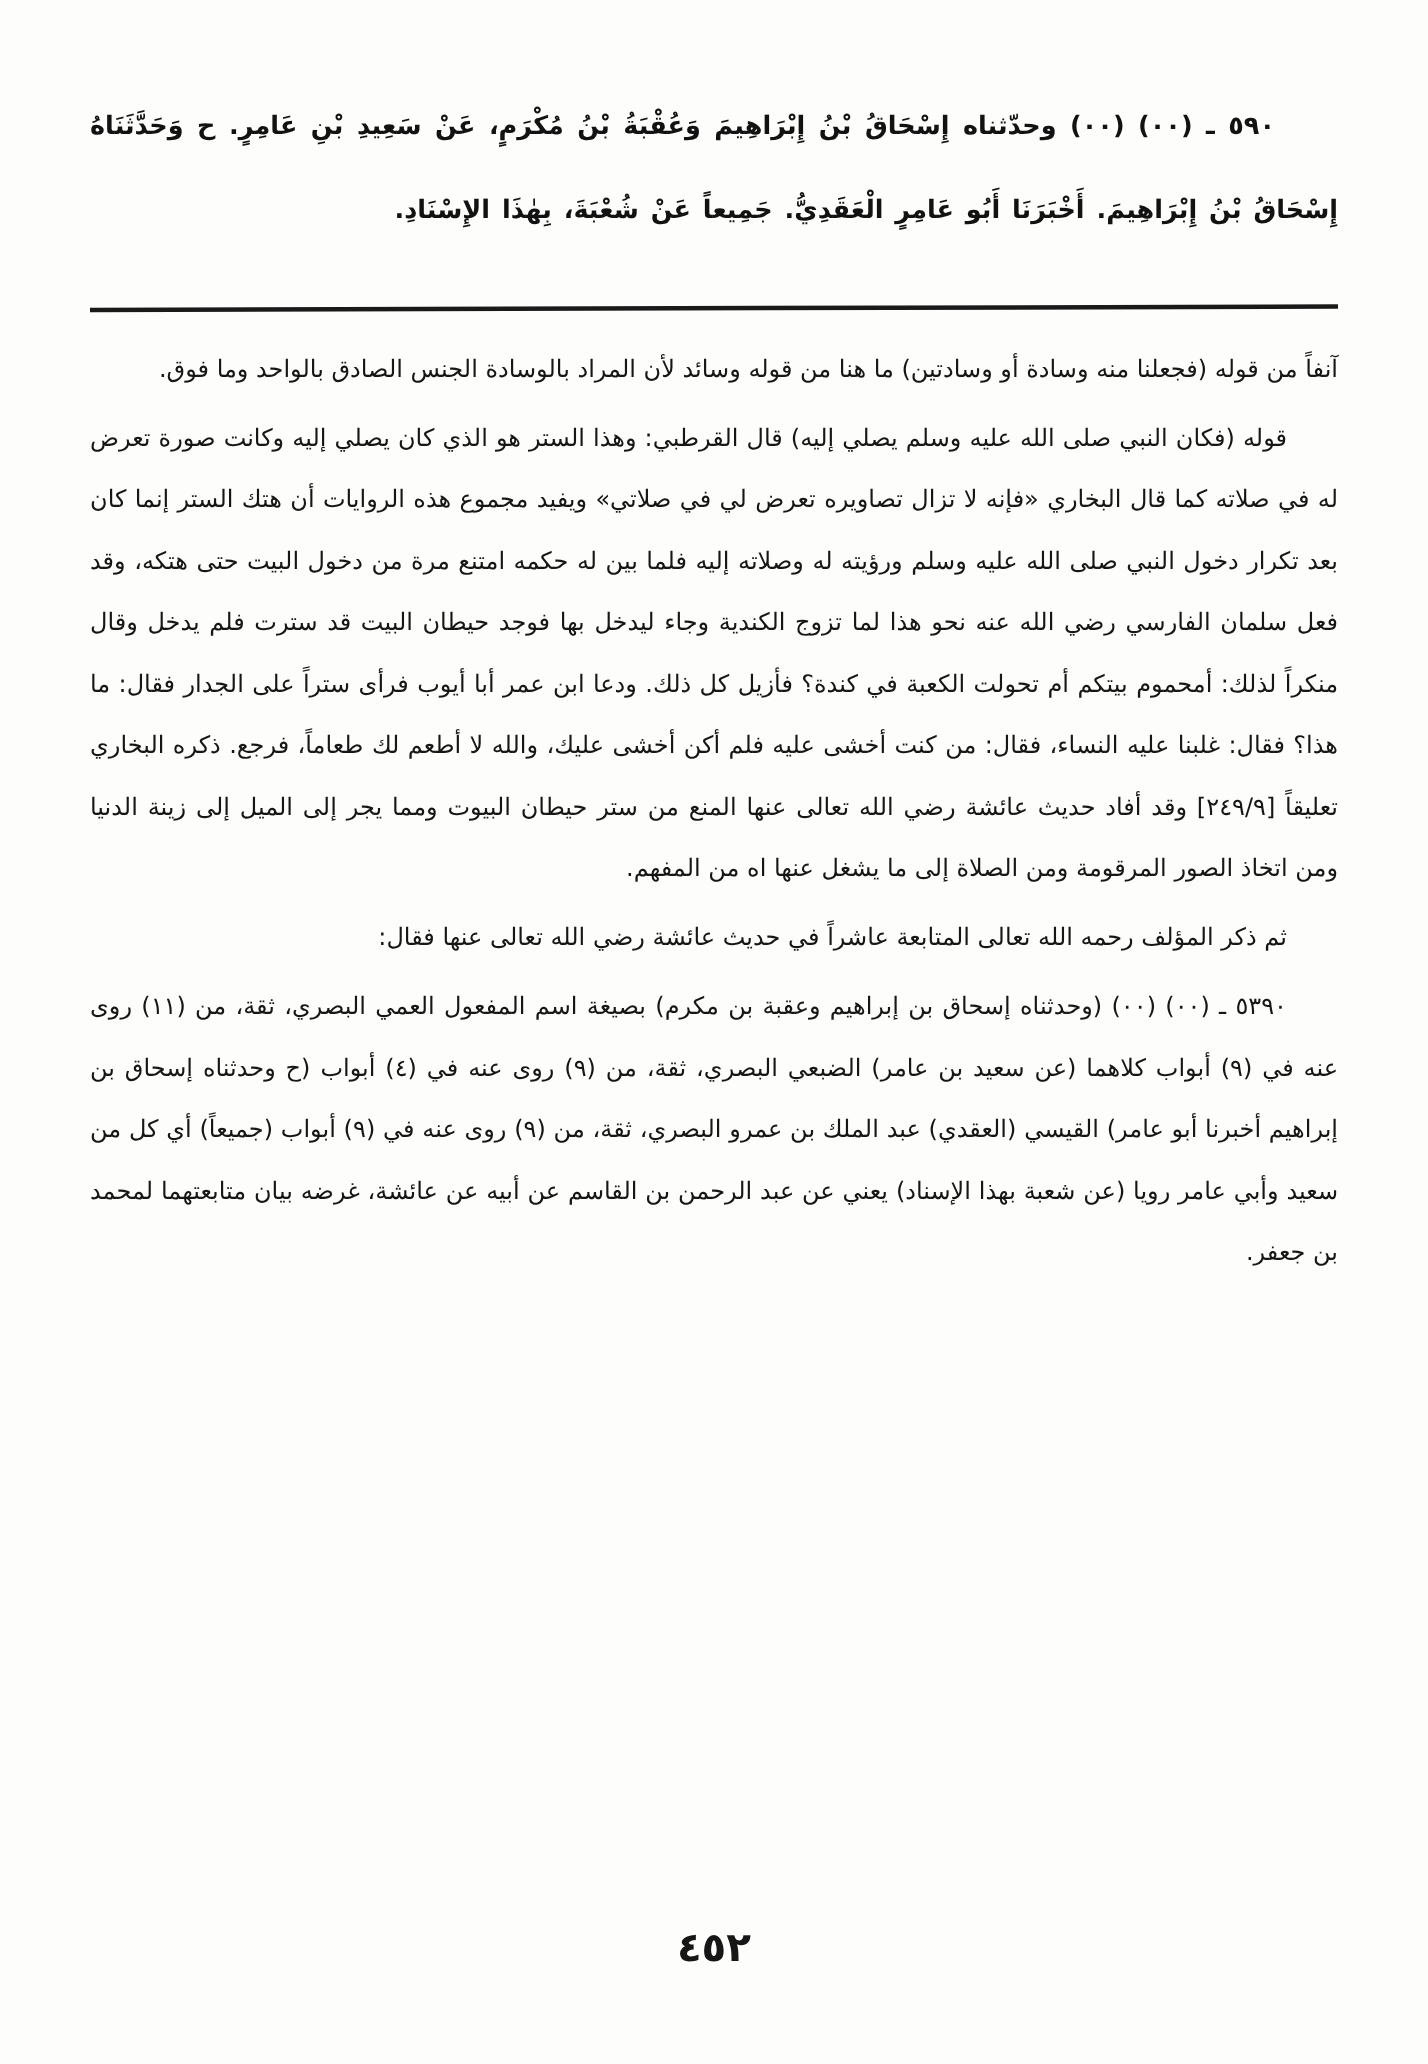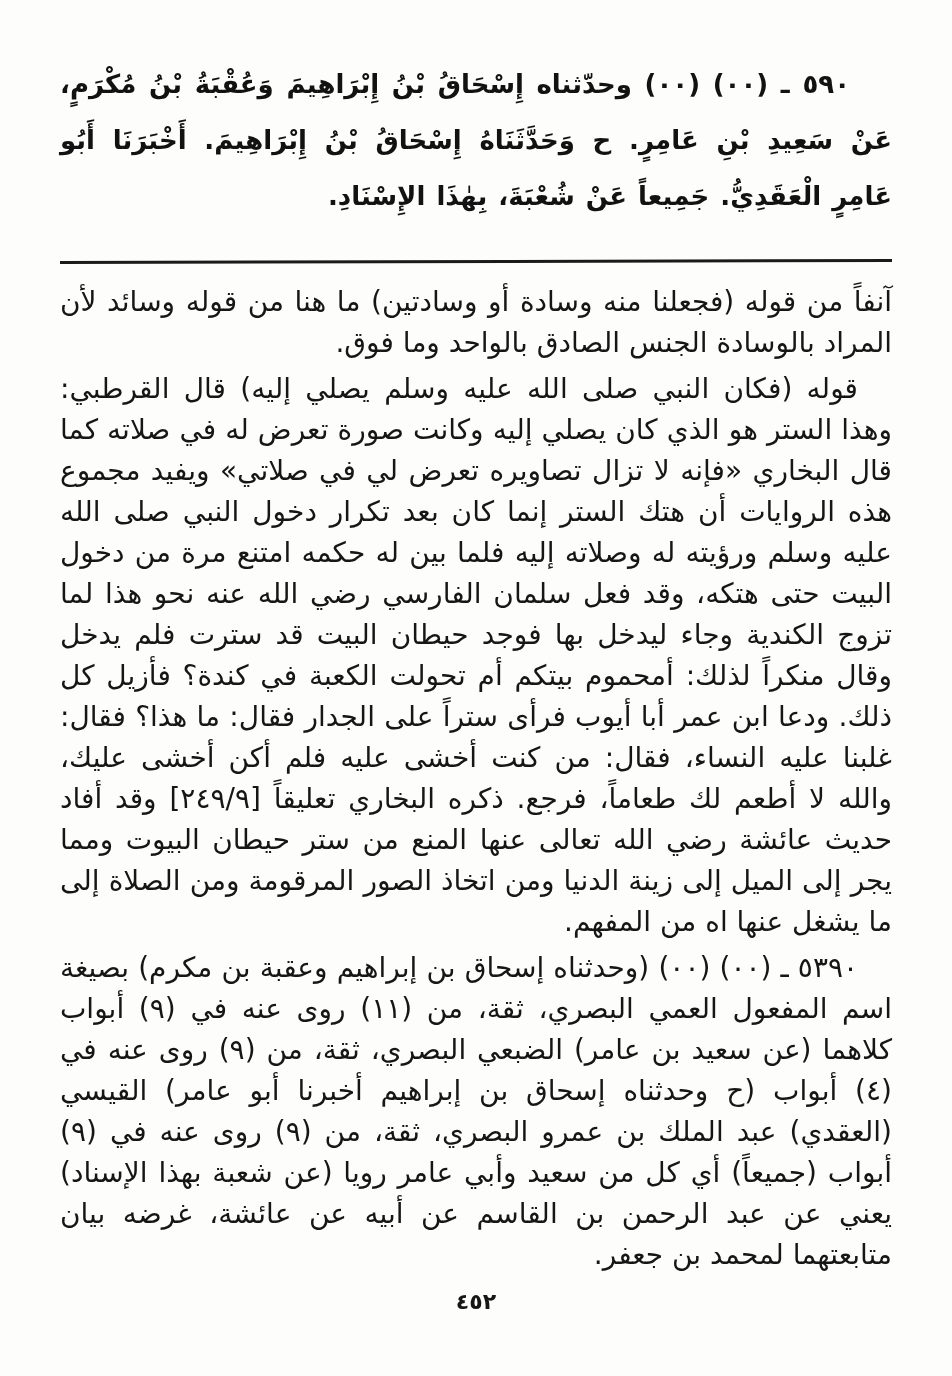--- a/index.html
+++ b/index.html
@@ -14,80 +14,81 @@
     height: 1376px;
     background: #fdfdfb;
     color: #161616;
     direction: rtl;
     padding: 56px 60px 0 60px;
     overflow: hidden;
   }
   
   .hadith-section { width: 100%; }
   .hadith-text {
-    font-size: 26px;
+    font-size: 17px;
     font-weight: bold;
     line-height: 56px;
     text-align: justify;
     text-align-last: right;
     text-indent: 42px;
     word-spacing: 2px;
     color: #121212;
   }
   
   .divider {
     border: none;
     border-top: 3px solid #1a1a1a;
     margin-top: 36px;
     margin-bottom: 18px;
     width: 100%;
     transform: rotate(-0.15deg);
   }
   
   .commentary-section { width: 100%; }
   .commentary-paragraph {
-    font-size: 28px;
+    font-size: 16px;
     line-height: 41px;
     text-align: justify;
     text-align-last: right;
     text-indent: 34px;
     color: #161616;
     margin-bottom: 5px;
   }
   .no-indent { text-indent: 0; }
   .seg.bold { font-weight: normal; }
   
   .page-footer {
     position: absolute;
     bottom: 62px;
     left: 0;
     width: 100%;
     text-align: center;
   }
   .page-number {
-    font-size: 22px;
+    font-size: 27px;
     font-weight: bold;
     letter-spacing: 2px;
     color: #161616;
   }
 </style>
 </head>
 <body>
 
 <div class="page">
 
   <section class="hadith-section">
     <p class="hadith-text">٥٩٠ ـ (٠٠) (٠٠) وحدّثناه إِسْحَاقُ بْنُ إِبْرَاهِيمَ وَعُقْبَةُ بْنُ مُكْرَمٍ، عَنْ سَعِيدِ بْنِ عَامِرٍ. ح وَحَدَّثَنَاهُ إِسْحَاقُ بْنُ إِبْرَاهِيمَ. أَخْبَرَنَا أَبُو عَامِرٍ الْعَقَدِيُّ. جَمِيعاً عَنْ شُعْبَةَ، بِهٰذَا الإِسْنَادِ.</p>
   </section>
 
   <hr class="divider">
 
   <section class="commentary-section">
     <p class="commentary-paragraph no-indent">آنفاً من قوله (فجعلنا منه وسادة أو وسادتين) ما هنا من قوله وسائد لأن المراد بالوسادة الجنس الصادق بالواحد وما فوق.</p>
     <p class="commentary-paragraph">قوله (فكان النبي صلى الله عليه وسلم يصلي إليه) قال القرطبي: وهذا الستر هو الذي كان يصلي إليه وكانت صورة تعرض له في صلاته كما قال البخاري «فإنه لا تزال تصاويره تعرض لي في صلاتي» ويفيد مجموع هذه الروايات أن هتك الستر إنما كان بعد تكرار دخول النبي صلى الله عليه وسلم ورؤيته له وصلاته إليه فلما بين له حكمه امتنع مرة من دخول البيت حتى هتكه، وقد فعل سلمان الفارسي رضي الله عنه نحو هذا لما تزوج الكندية وجاء ليدخل بها فوجد حيطان البيت قد سترت فلم يدخل وقال منكراً لذلك: أمحموم بيتكم أم تحولت الكعبة في كندة؟ فأزيل كل ذلك. ودعا ابن عمر أبا أيوب فرأى ستراً على الجدار فقال: ما هذا؟ فقال: غلبنا عليه النساء، فقال: من كنت أخشى عليه فلم أكن أخشى عليك، والله لا أطعم لك طعاماً، فرجع. ذكره البخاري تعليقاً [٢٤٩/٩] وقد أفاد حديث عائشة رضي الله تعالى عنها المنع من ستر حيطان البيوت ومما يجر إلى الميل إلى زينة الدنيا ومن اتخاذ الصور المرقومة ومن الصلاة إلى ما يشغل عنها اه من المفهم.</p>
+    <p class="commentary-paragraph">ثم ذكر المؤلف رحمه الله تعالى المتابعة عاشراً في حديث عائشة رضي الله تعالى عنها فقال:</p>
     <p class="commentary-paragraph"><span class="seg">٥٣٩٠ ـ (٠٠) (٠٠) </span><span class="seg bold">(وحدثناه إسحاق بن إبراهيم وعقبة بن مكرم)</span><span class="seg"> بصيغة اسم المفعول العمي البصري، ثقة، من (١١) روى عنه في (٩) أبواب كلاهما </span><span class="seg bold">(عن سعيد بن عامر)</span><span class="seg"> الضبعي البصري، ثقة، من (٩) روى عنه في (٤) أبواب </span><span class="seg bold">(ح وحدثناه إسحاق بن إبراهيم أخبرنا أبو عامر)</span><span class="seg"> القيسي </span><span class="seg bold">(العقدي)</span><span class="seg"> عبد الملك بن عمرو البصري، ثقة، من (٩) روى عنه في (٩) أبواب </span><span class="seg bold">(جميعاً)</span><span class="seg"> أي كل من سعيد وأبي عامر رويا </span><span class="seg bold">(عن شعبة بهذا الإسناد)</span><span class="seg"> يعني عن عبد الرحمن بن القاسم عن أبيه عن عائشة، غرضه بيان متابعتهما لمحمد بن جعفر.</span></p>
   </section>
 
   <footer class="page-footer">
     <span class="page-number">٤٥٢</span>
   </footer>
 
 </div>
 
 </body></html>

